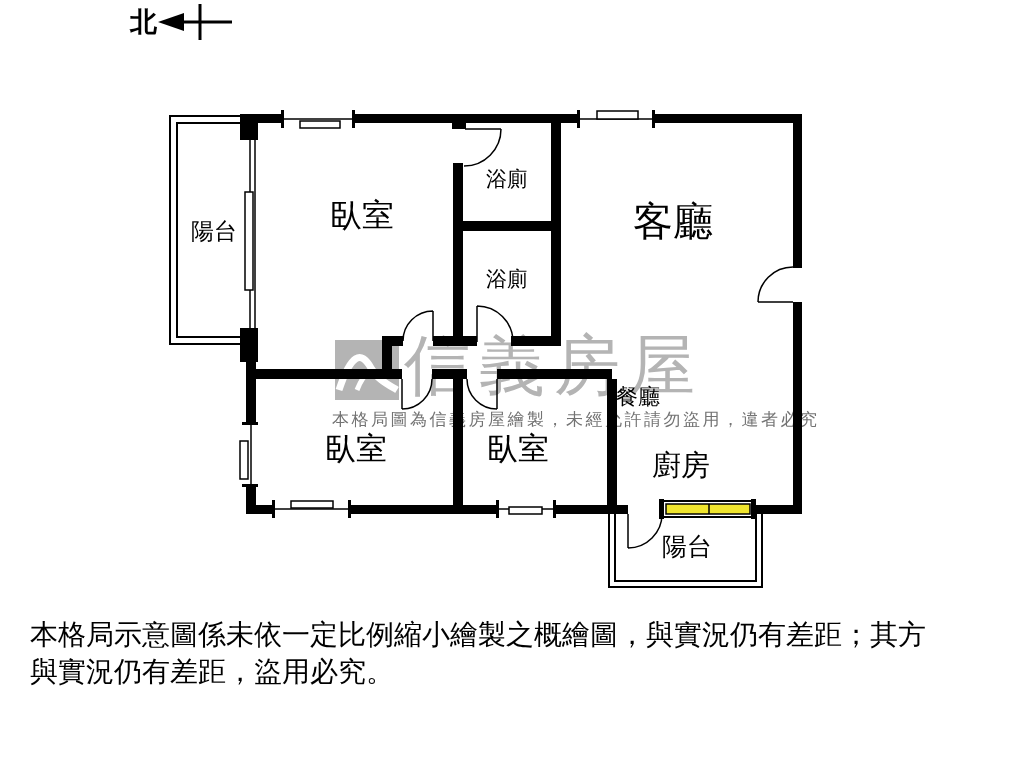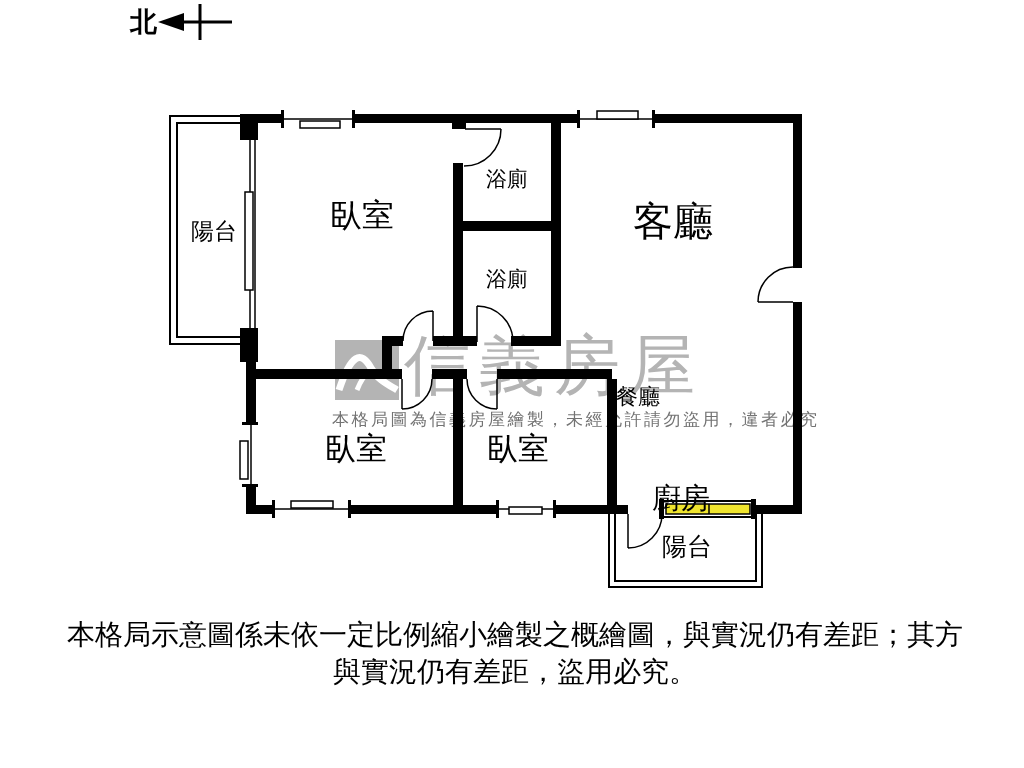--- a/index.html
+++ b/index.html
@@ -23,21 +23,21 @@
     font-size:17px;letter-spacing:2.5px;color:#737373;white-space:nowrap;
   }
   #logo-box{
     position:absolute;left:335px;top:340px;width:64px;height:60px;
     background:#b4b4b4;
   }
   #disclaimer{
     position:absolute;left:30px;top:616px;width:970px;
     font-size:28px;line-height:37px;color:#000;
   }
-  #disclaimer .line{white-space:nowrap;text-align:center;}
+  #disclaimer .line{white-space:nowrap;}
   #compass-label{
     position:absolute;left:130px;top:4px;font-size:27px;color:#000;font-weight:bold;
   }
   svg{display:block;}
 </style>
 </head>
 <body>
 
 <div id="logo-box">
   <svg width="64" height="60" viewBox="0 0 64 60">
@@ -160,21 +160,21 @@
     <polygon points="158,22 184,13 184,31" fill="#000000"></polygon>
     <line x1="200" y1="4" x2="200" y2="40" stroke="#000000" stroke-width="3"></line>
   </g>
 </svg>
 
 <div id="compass-label">北</div>
 
 <div class="room-label" style="left:330px;top:194px;font-size:32px;">臥室</div>
 <div class="room-label" style="left:633px;top:194px;font-size:40px;">客廳</div>
 <div class="room-label" style="left:616px;top:382px;font-size:22px;">餐廳</div>
-<div class="room-label" style="left:652px;top:446px;font-size:29px;margin-top:33px;">廚房</div>
+<div class="room-label" style="left:652px;top:446px;font-size:29px;">廚房</div>
 <div class="room-label" style="left:486px;top:165px;font-size:21px;">浴廁</div>
 <div class="room-label" style="left:486px;top:265px;font-size:21px;">浴廁</div>
 <div class="room-label" style="left:325px;top:428px;font-size:31px;">臥室</div>
 <div class="room-label" style="left:487px;top:428px;font-size:31px;">臥室</div>
 <div class="room-label" style="left:191px;top:216px;font-size:23px;">陽台</div>
 <div class="room-label" style="left:662px;top:530px;font-size:25px;">陽台</div>
 
 <div id="disclaimer">
   <div class="line">本格局示意圖係未依一定比例縮小繪製之概繪圖，與實況仍有差距；其方</div>
   <div class="line">與實況仍有差距，盜用必究。</div>

